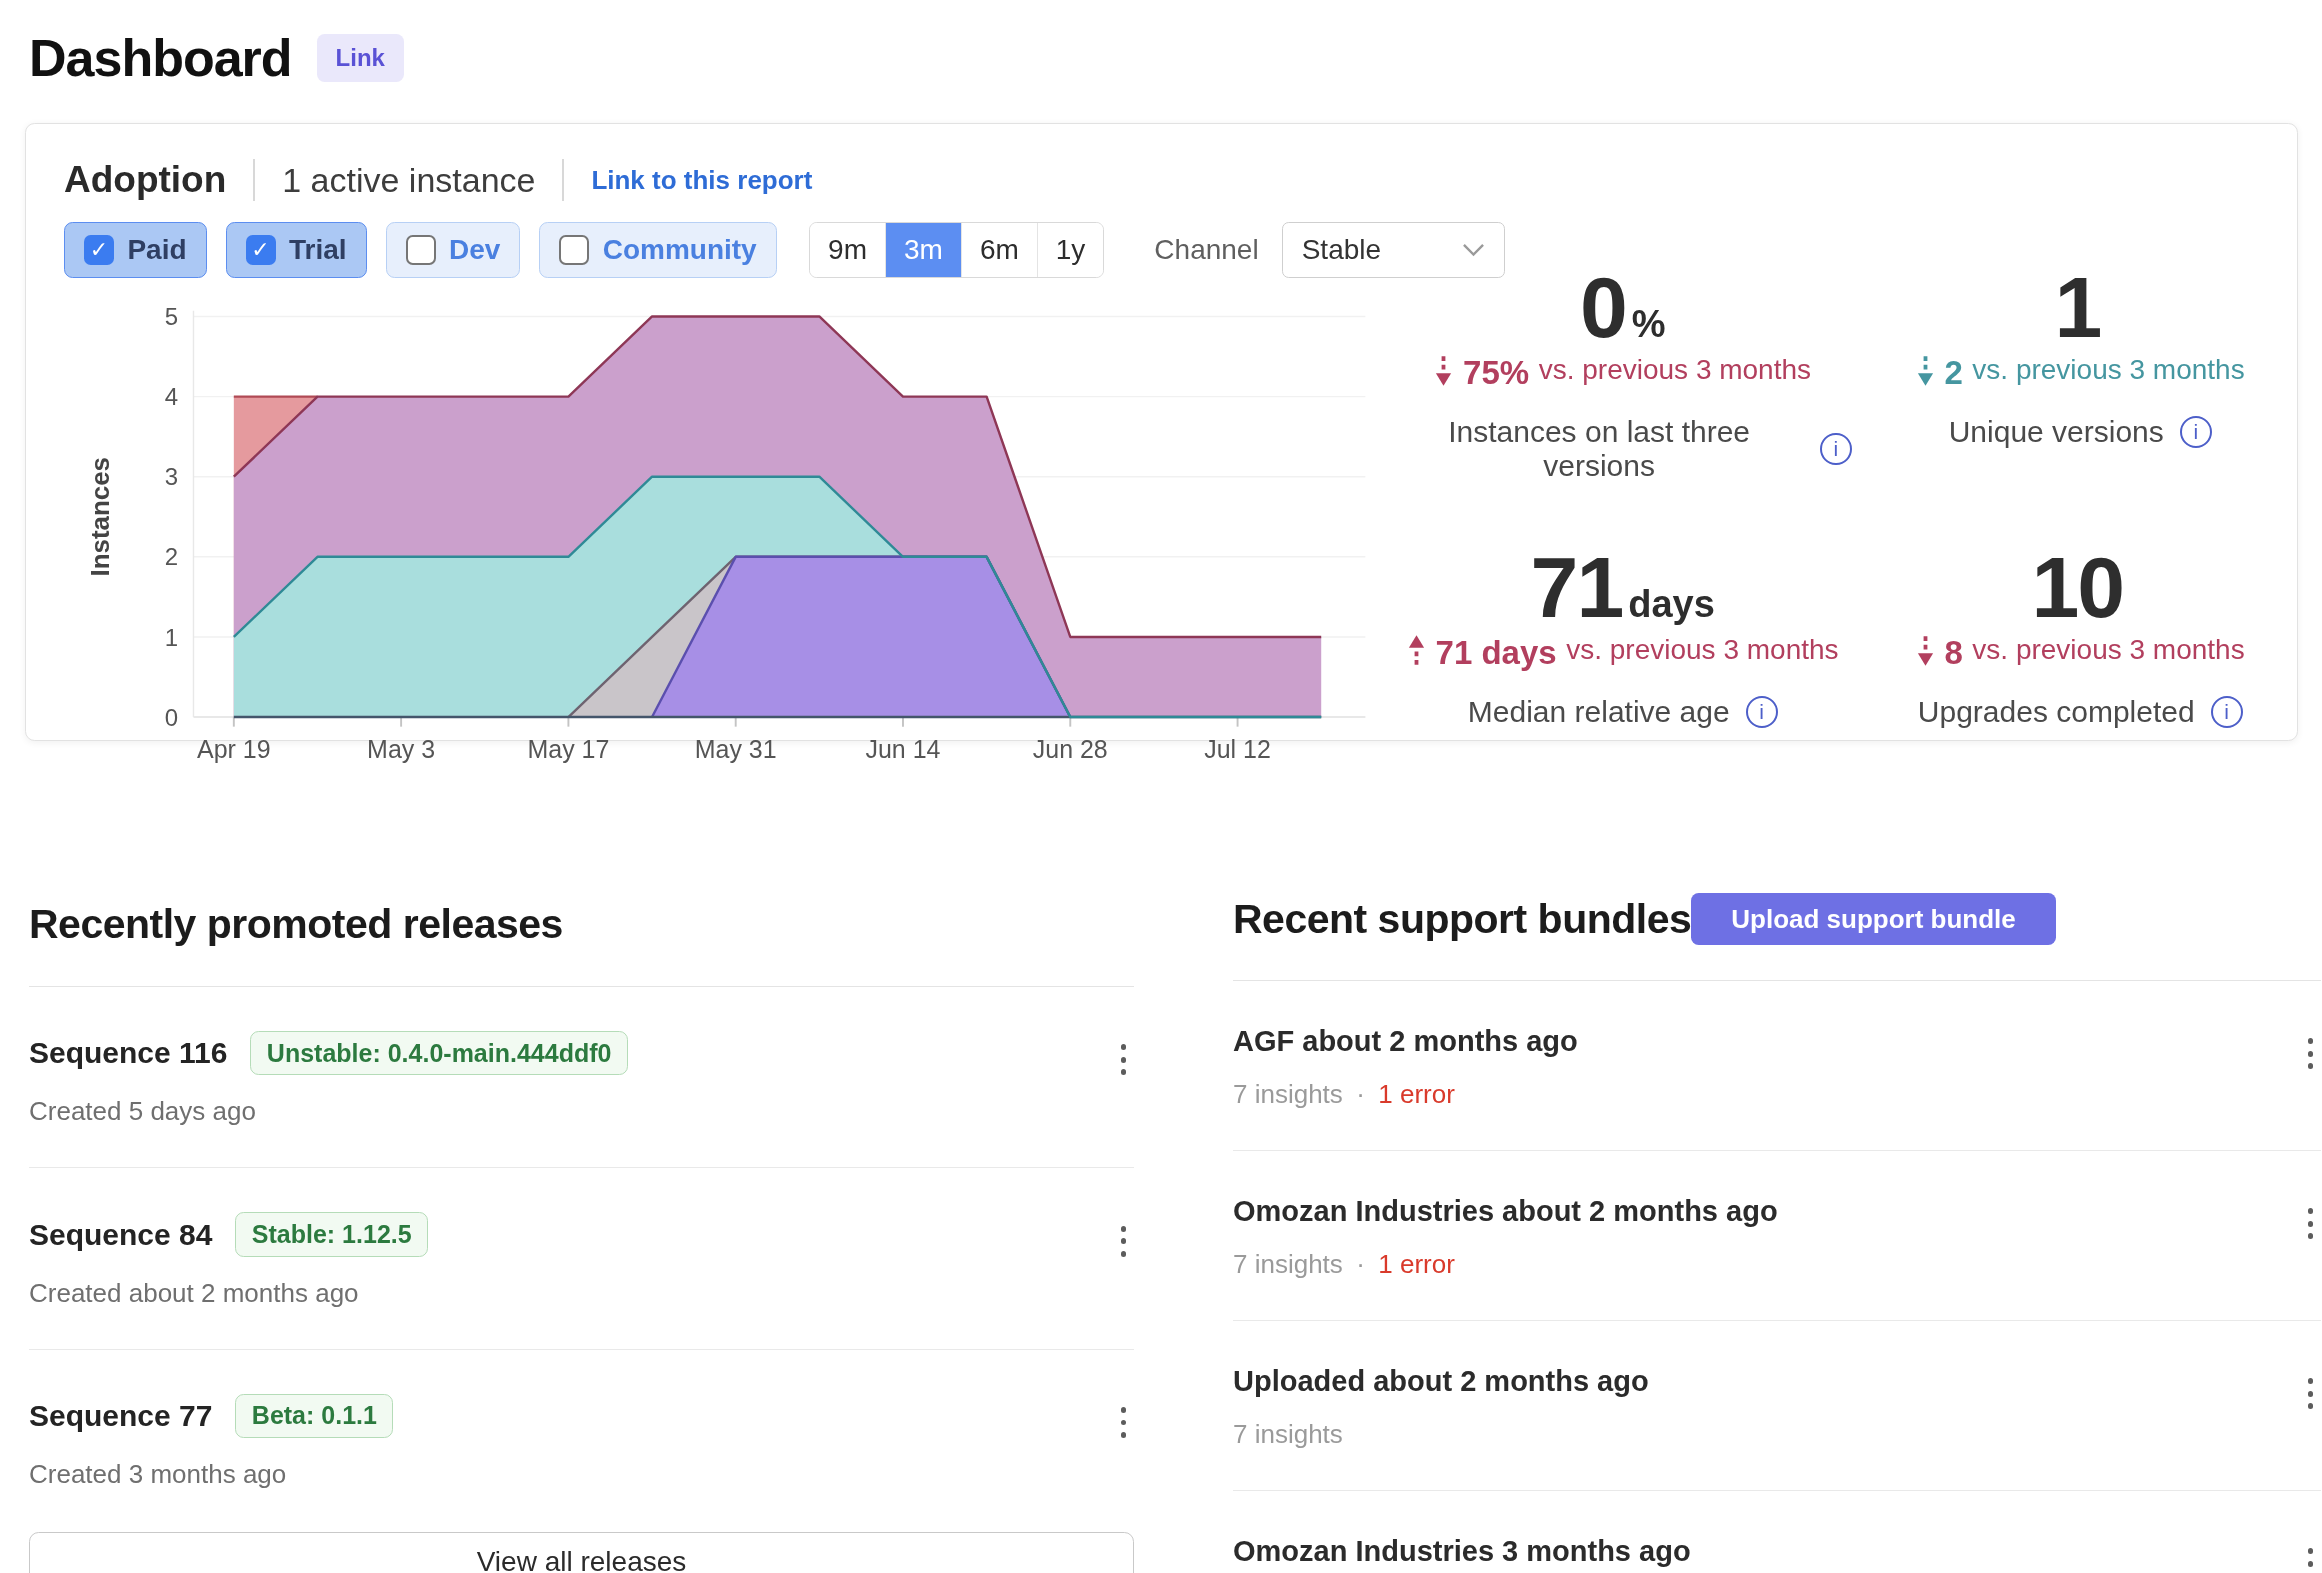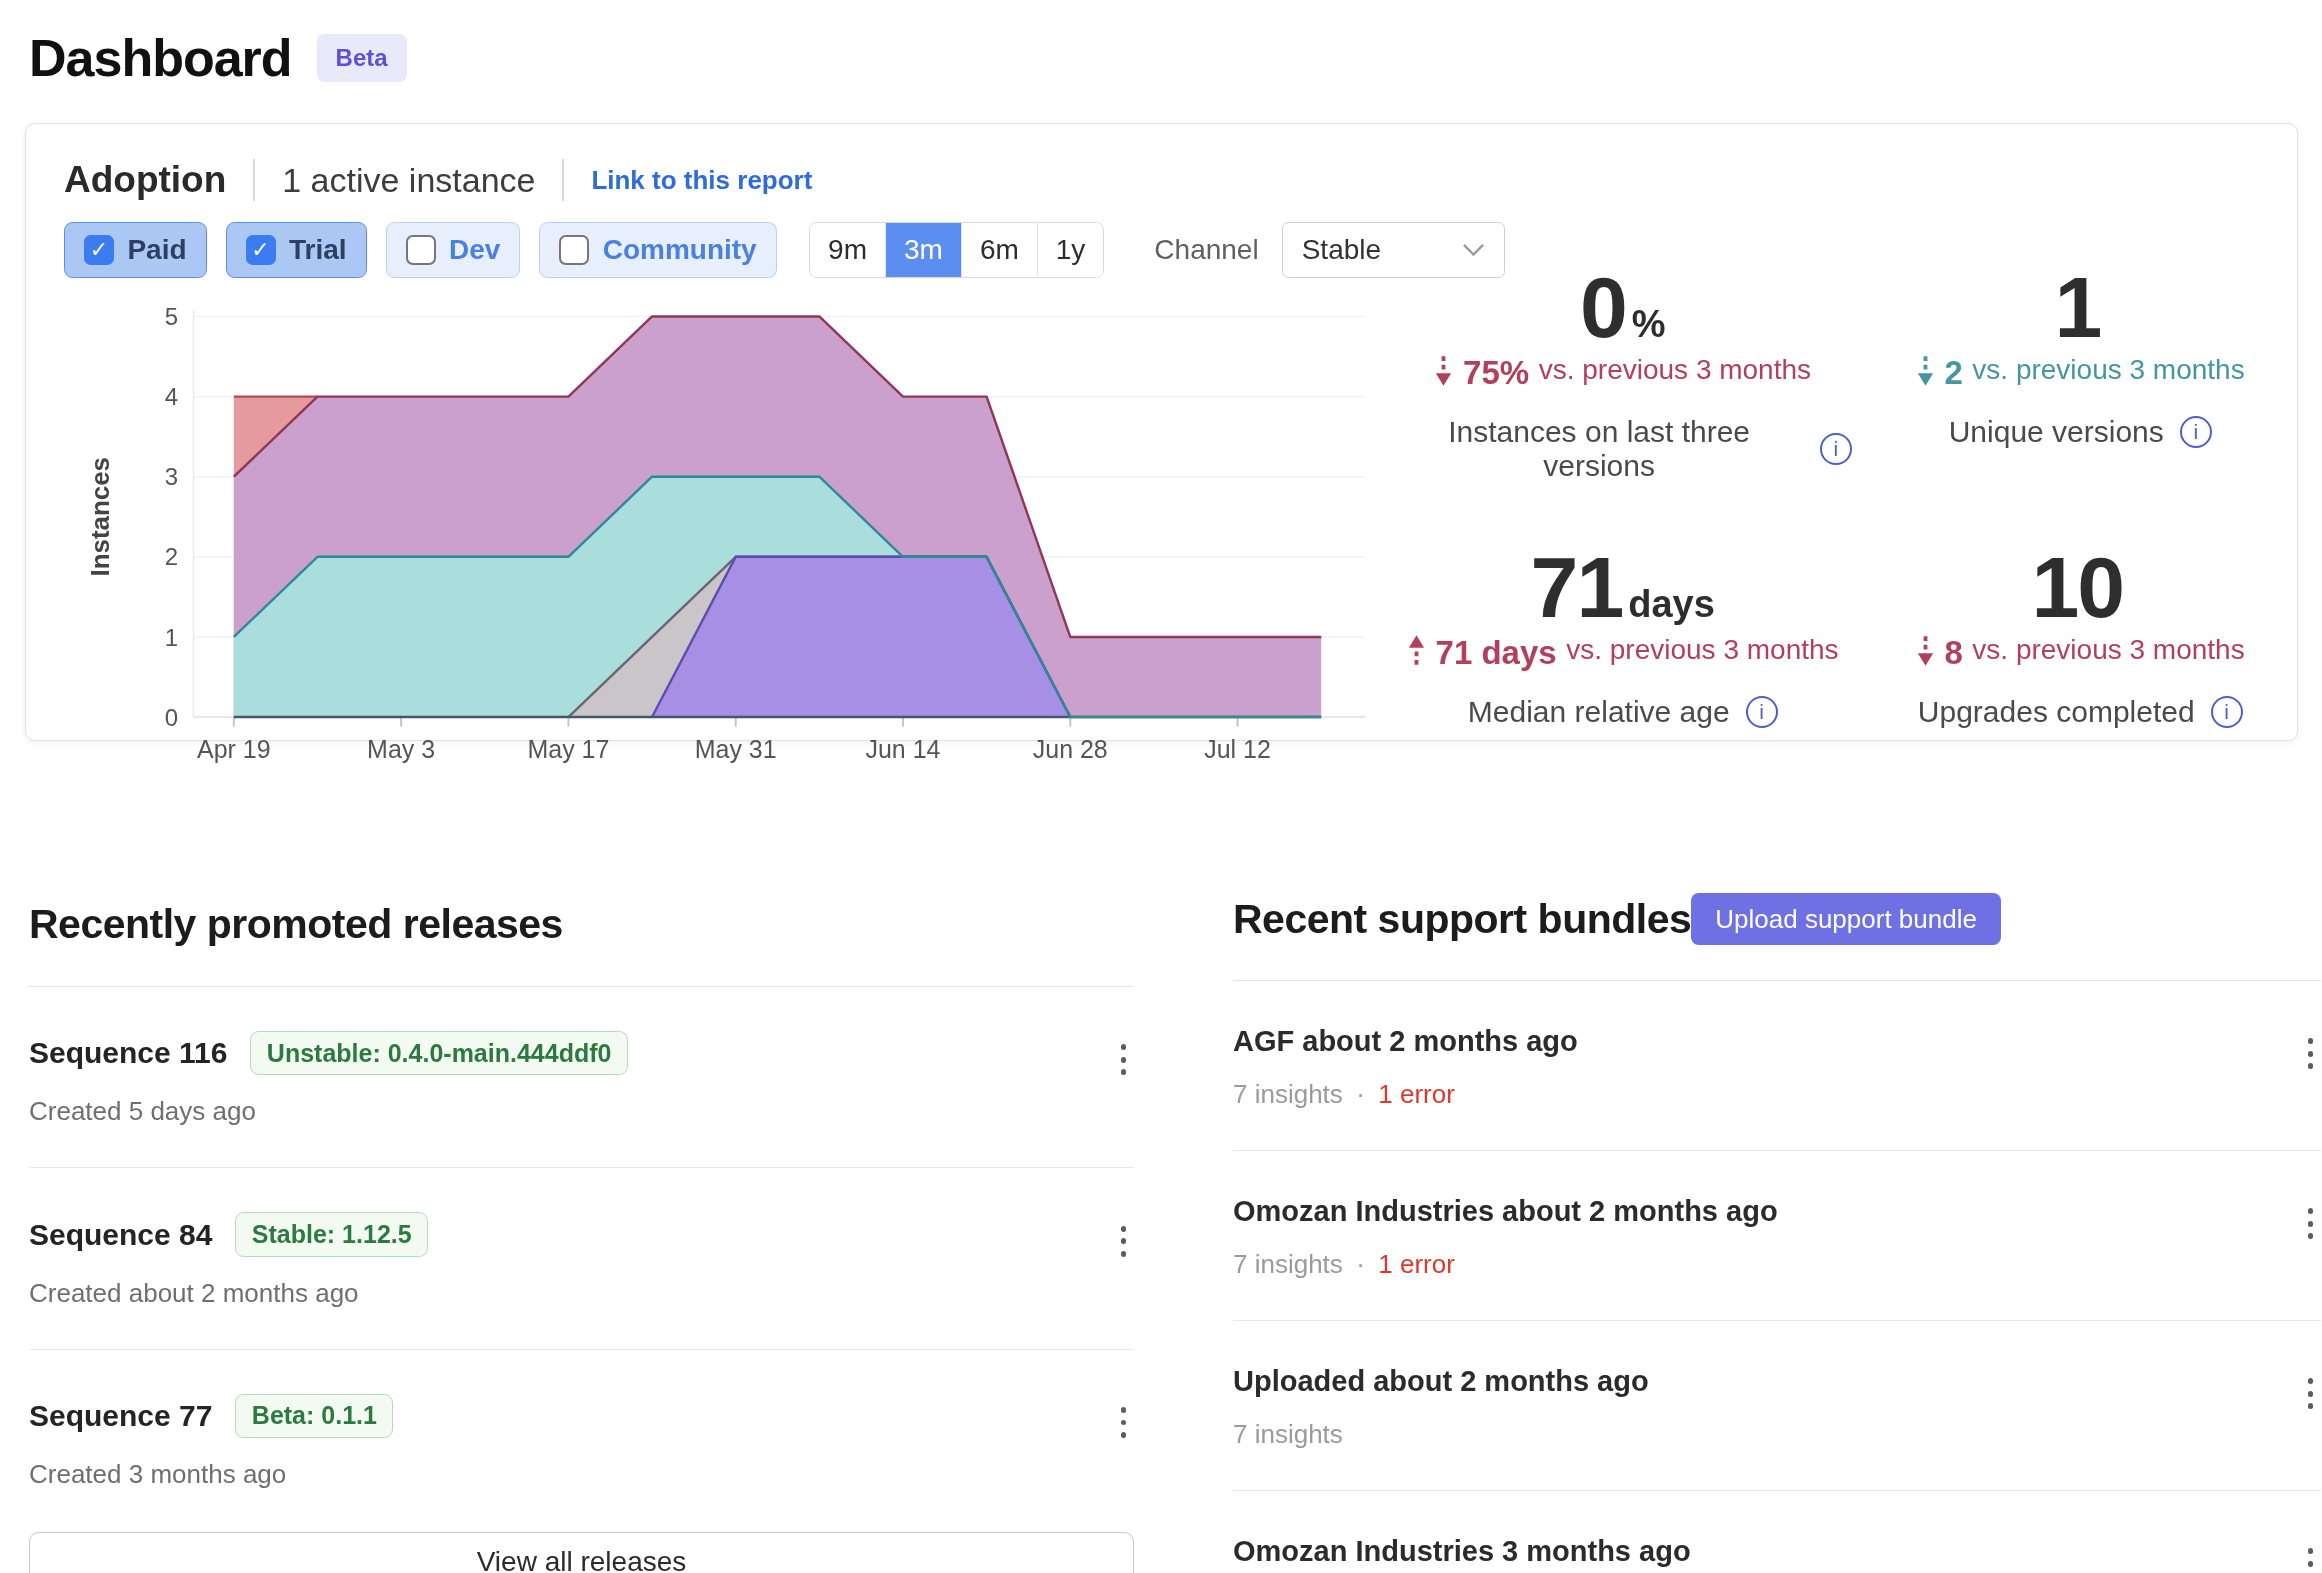--- a/index.html
+++ b/index.html
@@ -66,22 +66,22 @@
     color: #4d5fc9; font-size: 21px; display: inline-flex; align-items: center;
     justify-content: center; cursor: pointer; font-style: normal; }
   .info-icon::after { content: "i"; }
 
   
   .section-left  { position: absolute; left: 29px;  top: 901px; width: 1105px; }
   .section-right { position: absolute; left: 1233px; top: 893px; width: 1088px; }
   .sec-heading { font-size: 41px; font-weight: 800; color: #1c1c1c; letter-spacing: -0.5px; }
   .sec-divider { height: 1px; background: #e4e4e4; margin-top: 38px; }
   .sec-header-row { display: flex; align-items: center; justify-content: flex-start; }
-  .upload-btn { background: #6e70e4; color: #fff; font-size: 26px; font-weight: 400;
-    border: none; border-radius: 7.7px; height: 52px; padding: 0 24px; cursor: pointer; font-family: inherit; }
+  .upload-btn { background: #6e70e4; color: #fff; font-size: 26px; font-weight: 700;
+    border: none; border-radius: 7.7px; height: 52px; padding: 0 40px; cursor: pointer; font-family: inherit; }
 
   .row { display: flex; justify-content: space-between; padding: 44px 0 40px;
     border-bottom: 1px solid #e9e9e9; }
   .row.last { border-bottom: none; }
   .row-title-line { display: flex; align-items: center; }
   .row-title { font-size: 30px; font-weight: 700; color: #242424; }
   .bundle-title { font-weight: 600; font-size: 29px; color: #2b2b2b; }
   .rel-badge { margin-left: 23px; font-size: 25px; font-weight: 600; color: #2c7a3f;
     background: #f2faf2; border: 1.4px solid #b5dcb8; border-radius: 8.6px; padding: 6.7px 15.4px; }
   .row-sub { margin-top: 21px; font-size: 26px; color: #6f6f6f; }
@@ -96,21 +96,21 @@
     border: 1.4px solid #c9c9c9; border-radius: 9.6px; font-size: 28px; font-weight: 500;
     color: #2b2b2b; cursor: pointer; font-family: inherit; }
 
   .arrow-svg { flex: 0 0 auto; }
 </style>
 </head>
 <body>
 
 <div class="page-header">
   <div class="page-title">Dashboard</div>
-  <div class="beta-badge">Beta</div>
+  <div class="beta-badge">Link</div>
 </div>
 
 <div class="card">
 
   <div class="card-header">
     <span class="card-title">Adoption</span>
     <span class="hsep"></span>
     <span class="active-instances">1 active instance</span>
     <span class="hsep"></span>
     <span class="report-link">Link to this report</span>

